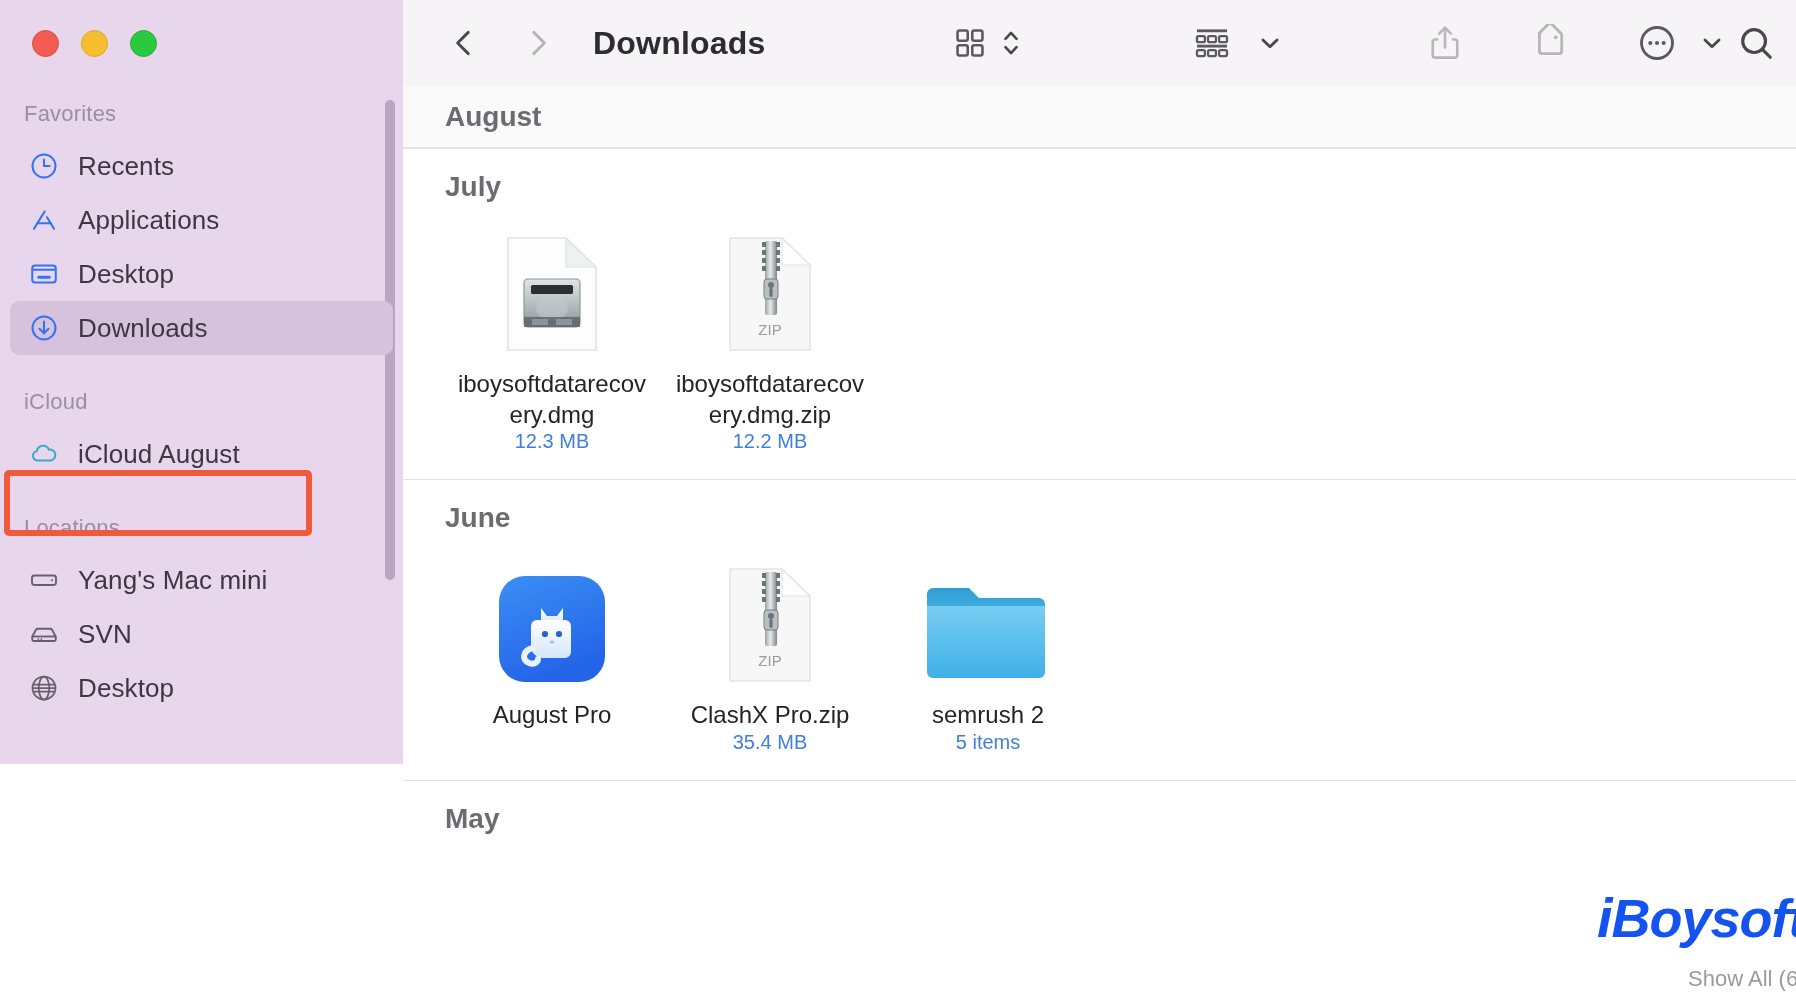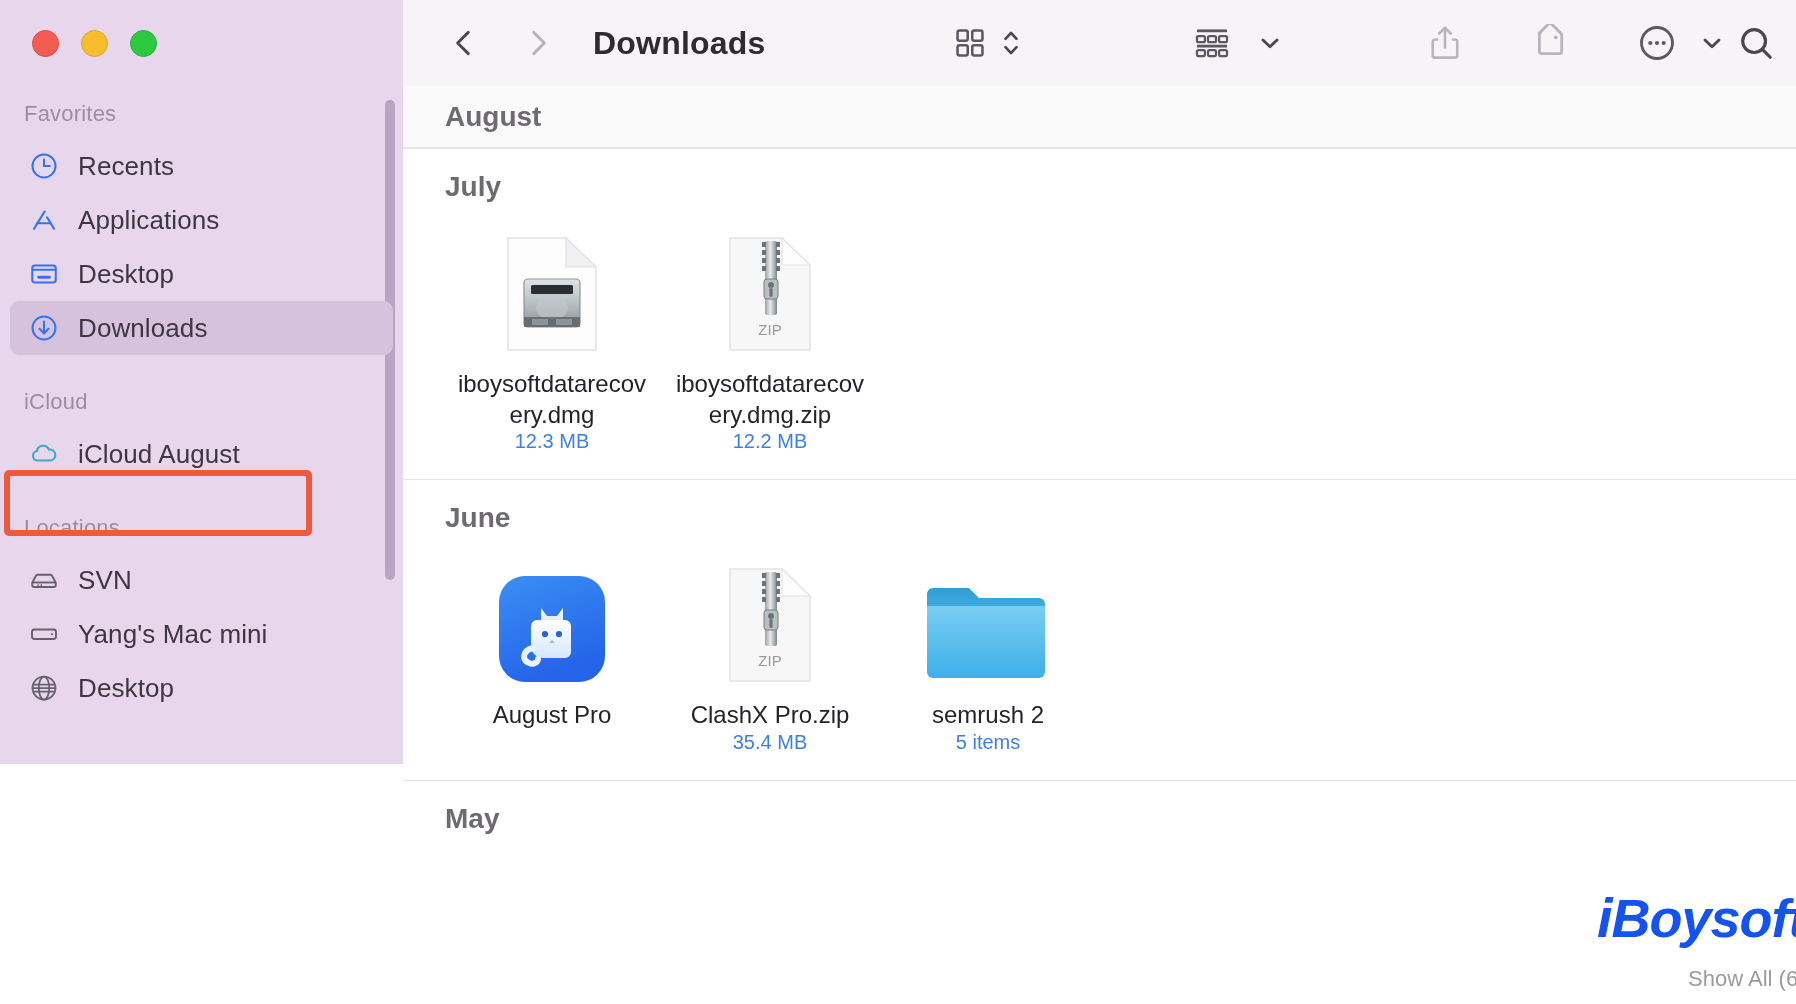--- a/index.html
+++ b/index.html
@@ -177,38 +177,38 @@
         </svg>
       </span>
       <span class="label">iCloud August</span>
     </div>
 
 
     <div class="sb-section">Locations</div>
 
     <div class="sb-item">
       <span class="sb-ico">
+        <svg width="30" height="30" viewBox="0 0 24 24" fill="none" stroke="#66606c" stroke-width="1.5">
+          <rect x="2.4" y="8.4" width="19.2" height="7.6" rx="2"></rect>
+          <circle cx="18.4" cy="12.2" r=".85" fill="#66606c" stroke="none"></circle>
+        </svg>
+      </span>
+      <span class="label">Yang's Mac mini</span>
+    </div>
+
+    <div class="sb-item">
+      <span class="sb-ico">
         <svg width="30" height="30" viewBox="0 0 24 24" fill="none" stroke="#66606c" stroke-width="1.5" stroke-linejoin="round">
           <path d="M2.6 16.4V14l3-5.4a1.6 1.6 0 0 1 1.4-.8h10a1.6 1.6 0 0 1 1.4.8l3 5.4v2.4a1.2 1.2 0 0 1-1.2 1.2H3.8a1.2 1.2 0 0 1-1.2-1.2z"></path>
           <path d="M2.8 14h18.4"></path>
           <circle cx="7.4" cy="16" r=".7" fill="#66606c" stroke="none"></circle>
           <circle cx="9.8" cy="16" r=".7" fill="#66606c" stroke="none"></circle>
         </svg>
       </span>
       <span class="label">SVN</span>
-    </div>
-
-    <div class="sb-item">
-      <span class="sb-ico">
-        <svg width="30" height="30" viewBox="0 0 24 24" fill="none" stroke="#66606c" stroke-width="1.5">
-          <rect x="2.4" y="8.4" width="19.2" height="7.6" rx="2"></rect>
-          <circle cx="18.4" cy="12.2" r=".85" fill="#66606c" stroke="none"></circle>
-        </svg>
-      </span>
-      <span class="label">Yang's Mac mini</span>
     </div>
 
     <div class="sb-item">
       <span class="sb-ico">
         <svg width="30" height="30" viewBox="0 0 24 24" fill="none" stroke="#66606c" stroke-width="1.4">
           <circle cx="12" cy="12" r="9.2"></circle>
           <ellipse cx="12" cy="12" rx="4.2" ry="9.2"></ellipse>
           <path d="M3.2 9.2h17.6M3.2 14.8h17.6M2.8 12h18.4"></path>
         </svg>
       </span>

